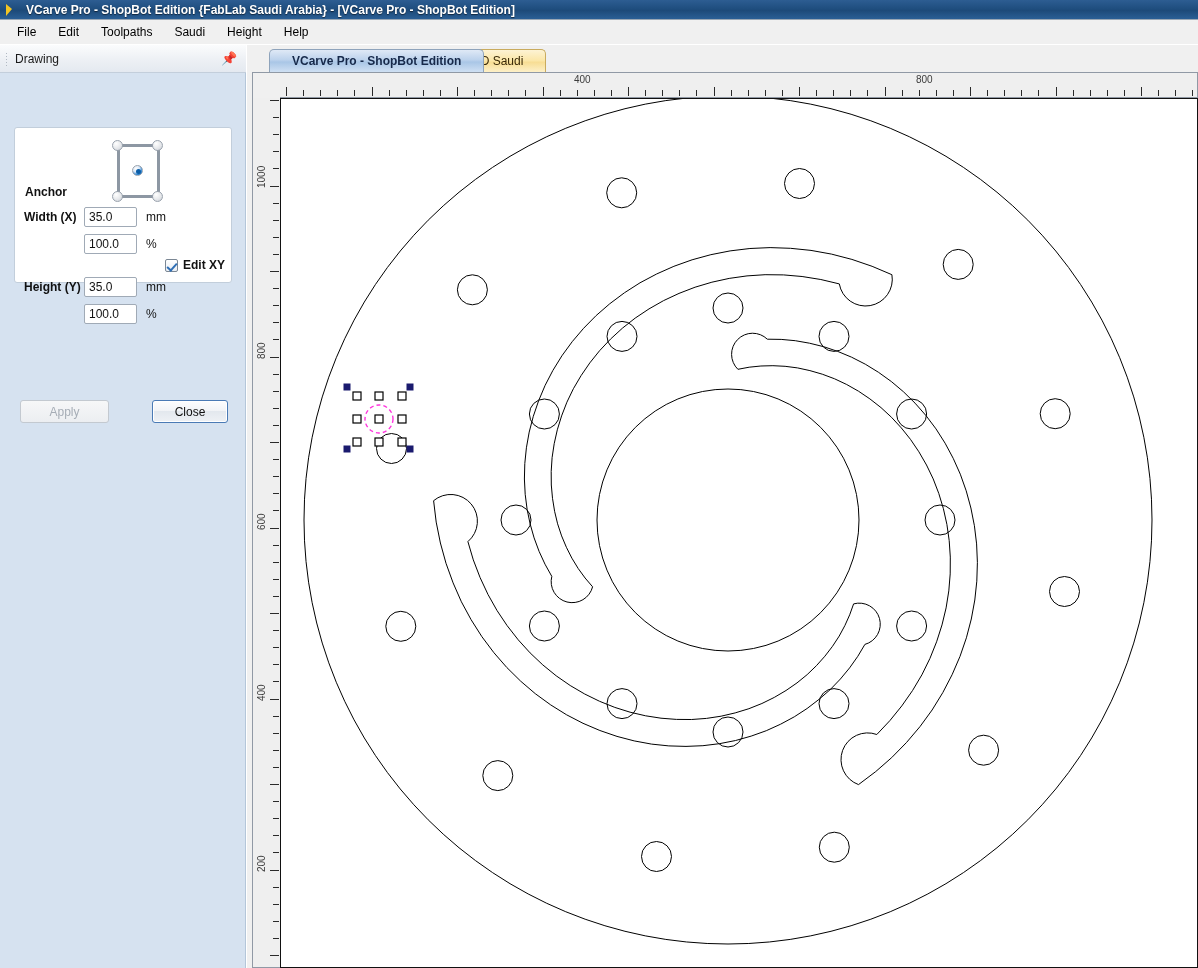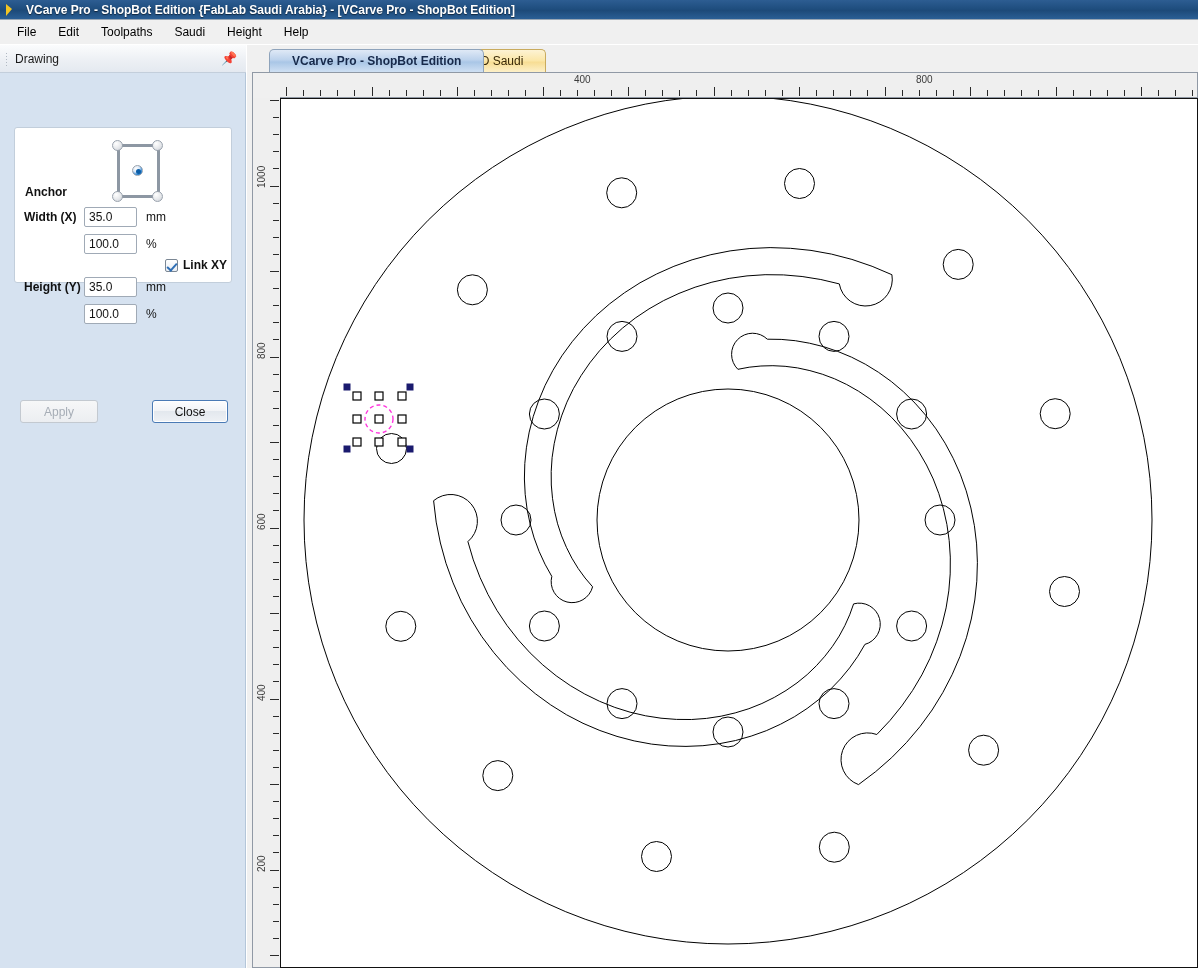--- a/index.html
+++ b/index.html
@@ -117,21 +117,21 @@
     border-width: 0 2px 2px 0; transform: rotate(42deg);
   }
   .chk-label { font-size: 12px; font-weight: bold; color: #111; margin-left: 5px; }
 
   .btn {
     position: absolute; height: 23px; border-radius: 3px;
     font-family: "Liberation Sans", sans-serif; font-size: 12px;
     display: flex; align-items: center; justify-content: center;
   }
   #apply-btn {
-    left: 20px; top: 355px; width: 78px;
+    left: 20px; top: 355px; width: 89px;
     background: linear-gradient(to bottom, #f6f7f8, #eceef1);
     border: 1px solid #c3c9d0; color: #a6adb6;
   }
   #close-btn {
     left: 152px; top: 355px; width: 76px;
     background: linear-gradient(to bottom, #fdfdfe 0%, #f2f4f7 45%, #e3e8ee 50%, #eef1f5 100%);
     border: 1px solid #4a7ab5; color: #111;
     box-shadow: inset 0 0 0 1px #ffffff;
   }
 
@@ -231,21 +231,21 @@
 
     <span class="field-label" style="left:9px; top:82px;">Width (X)</span>
     <input class="txtbox" style="left: 69px; top: 79px; width: 53px;" value="35.0">
     <span class="unit" style="left:131px; top:82px;">mm</span>
 
     <input class="txtbox" style="left: 69px; top: 106px; width: 53px;" value="100.0">
     <span class="unit" style="left:131px; top:109px;">%</span>
 
     <div class="chk-wrap" style="left:150px; top:130px;">
       <span class="chkbox"></span>
-      <span class="chk-label">Link XY</span>
+      <span class="chk-label">Edit XY</span>
     </div>
 
     <span class="field-label" style="left:9px; top:152px;">Height (Y)</span>
     <input class="txtbox" style="left: 69px; top: 149px; width: 53px;" value="35.0">
     <span class="unit" style="left:131px; top:152px;">mm</span>
 
     <input class="txtbox" style="left: 69px; top: 176px; width: 53px;" value="100.0">
     <span class="unit" style="left:131px; top:179px;">%</span>
   </div>
 

